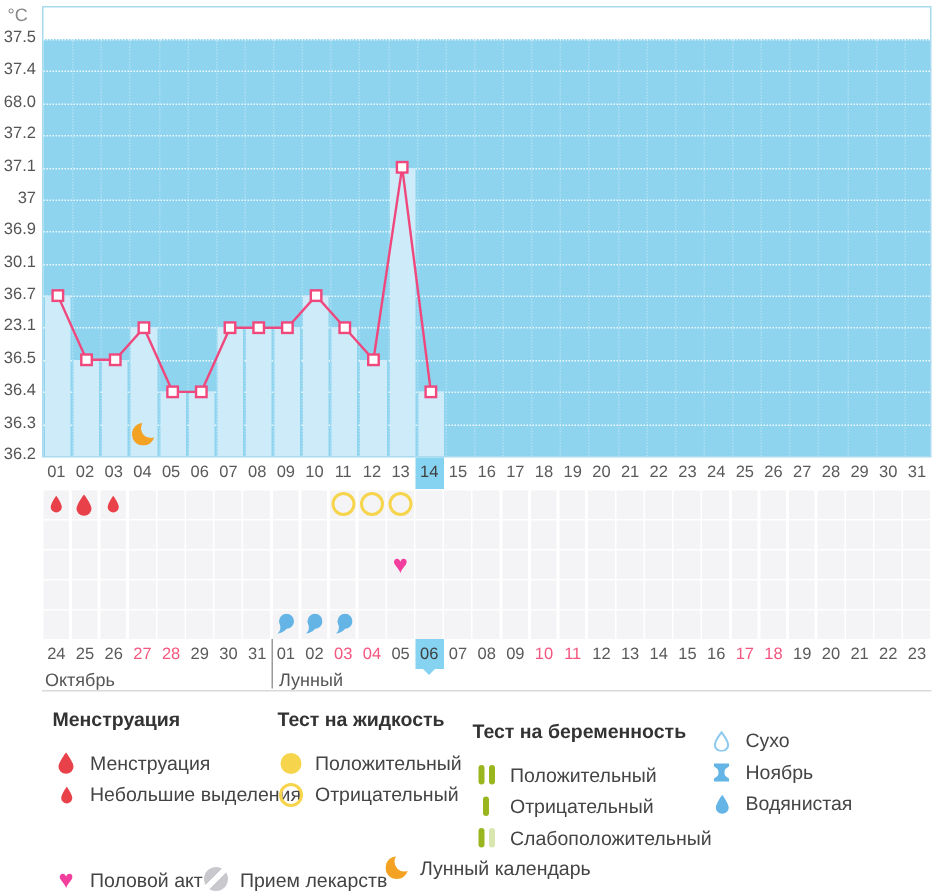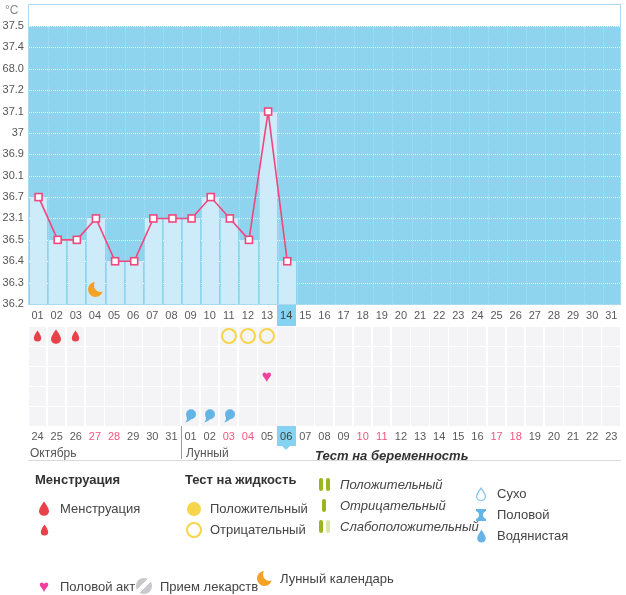--- a/index.html
+++ b/index.html
@@ -418,41 +418,42 @@
             </svg>
           </span>
           <span class="lg-txt">Менструация</span>
         </div>
         <div class="lg-item">
           <span class="lg-ic">
             <svg width="9" height="12" viewBox="0 0 9 12">
               <path fill="#e84149" d="M4.5 0.5 C4.5 0.5 0.8 5.5 0.8 8 A3.7 3.6 0 0 0 8.2 8 C8.2 5.5 4.5 0.5 4.5 0.5 Z"></path>
             </svg>
           </span>
+          <span class="lg-txt">Небольшие выделения</span>
         </div>
       </div>
     </div>
     <div class="lg-group" style="left: 185px; top: 472px;">
       <div class="lg-head">Тест на жидкость</div>
       <div class="lg-items">
         <div class="lg-item">
           <span class="lg-ic">
             <span class="i-circle-f"></span>
           </span>
           <span class="lg-txt">Положительный</span>
         </div>
         <div class="lg-item">
           <span class="lg-ic">
             <span class="i-circle-o"></span>
           </span>
           <span class="lg-txt">Отрицательный</span>
         </div>
       </div>
     </div>
-    <div class="lg-group" style="left: 315px; top: 448px; font-style: italic;">
+    <div class="lg-group" style="left: 315px; top: 480px;">
       <div class="lg-head">Тест на беременность</div>
       <div class="lg-items">
         <div class="lg-item">
           <span class="lg-ic">
             <span class="i-bars">
               <span class="i-bar"></span>
               <span class="i-bar"></span>
             </span>
           </span>
           <span class="lg-txt">Положительный</span>
@@ -485,21 +486,21 @@
             </svg>
           </span>
           <span class="lg-txt">Сухо</span>
         </div>
         <div class="lg-item">
           <span class="lg-ic">
             <svg width="12" height="14" viewBox="0 0 12 14">
               <path fill="#64b4e6" d="M1 1 H11 V3 C8.6 4.3 8 5.3 8 7 C8 8.7 8.6 9.7 11 11 V13 H1 V11 C3.4 9.7 4 8.7 4 7 C4 5.3 3.4 4.3 1 3 Z"></path>
             </svg>
           </span>
-          <span class="lg-txt">Половой</span>
+          <span class="lg-txt">Ноябрь</span>
         </div>
         <div class="lg-item">
           <span class="lg-ic">
             <svg width="11" height="14" viewBox="0 0 11 14">
               <path fill="#64b4e6" d="M5.5 0.8 C5.5 0.8 1.2 6.6 1.2 9.5 A4.3 4 0 0 0 9.8 9.5 C9.8 6.6 5.5 0.8 5.5 0.8 Z"></path>
             </svg>
           </span>
           <span class="lg-txt">Водянистая</span>
         </div>
       </div>

